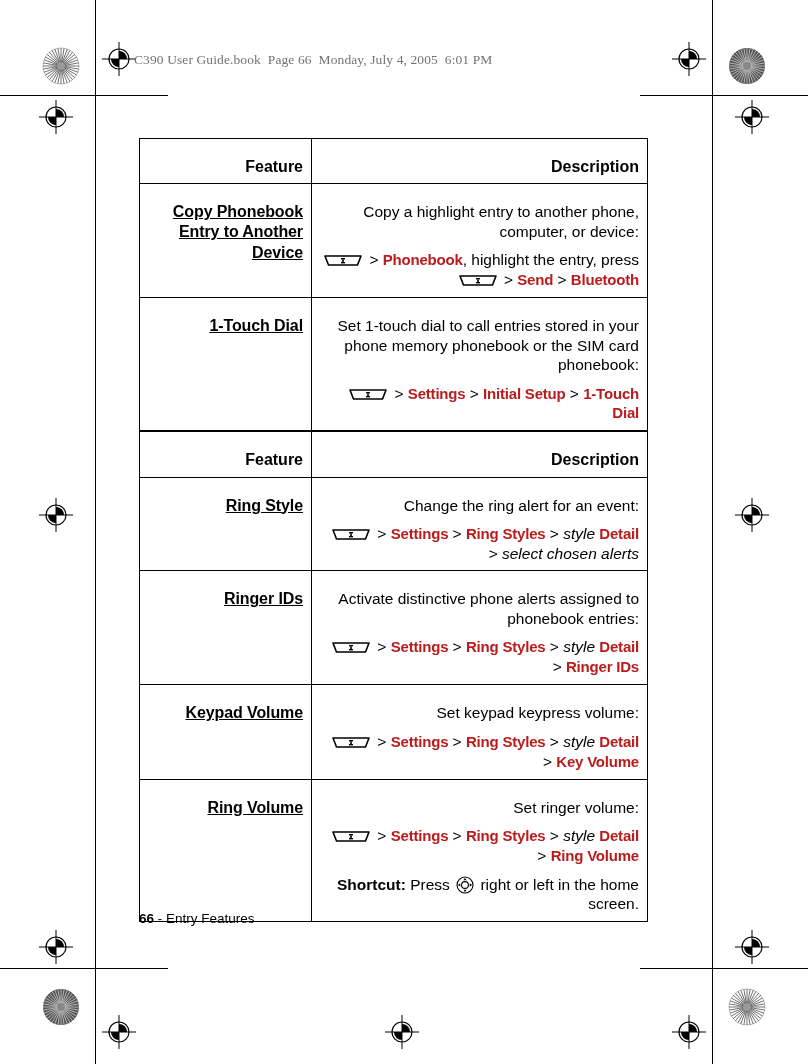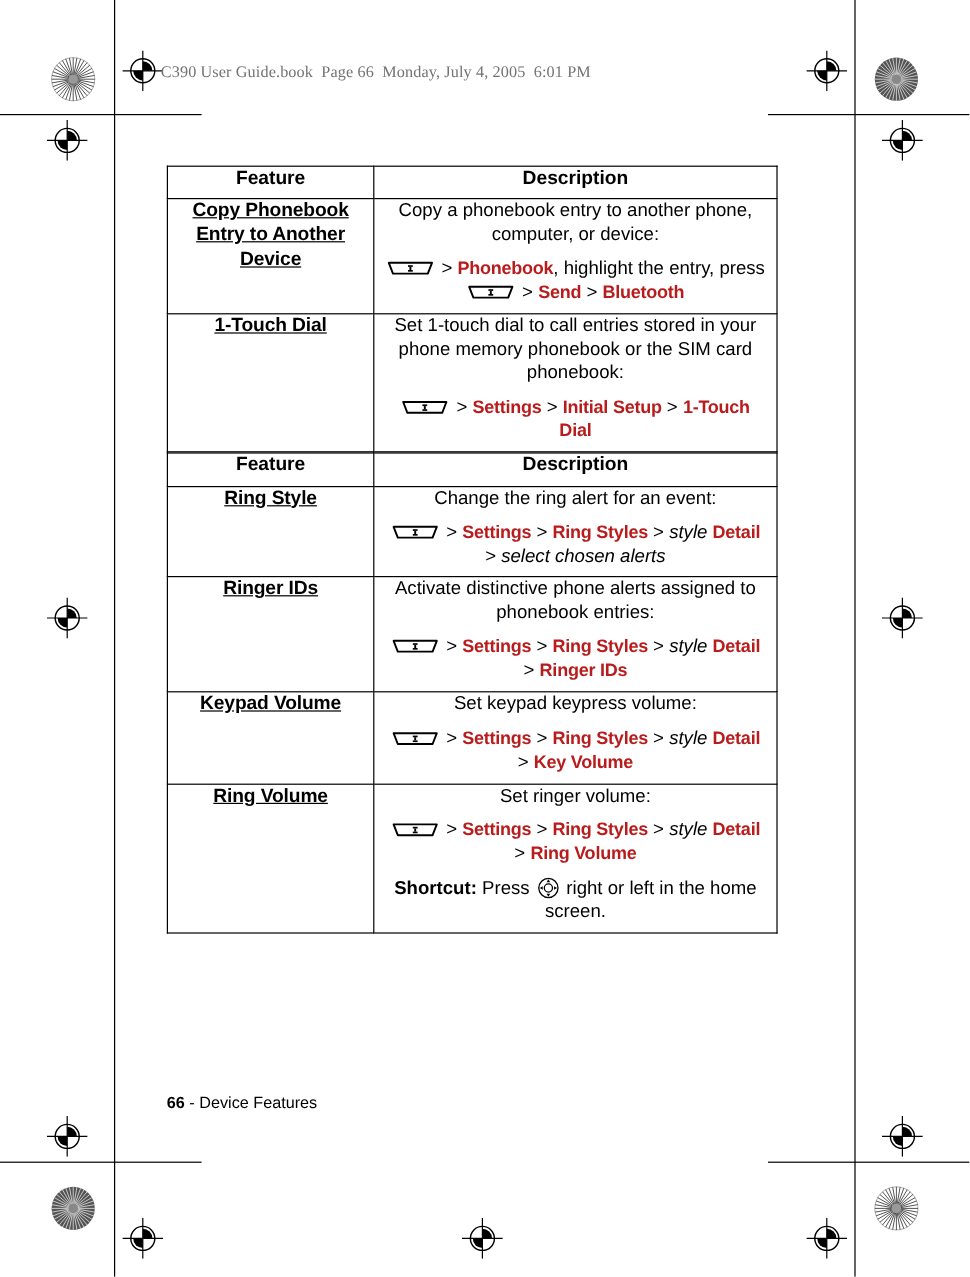--- a/index.html
+++ b/index.html
@@ -62,22 +62,22 @@
 
   
   table.feat {
     border-collapse: collapse;
     width: 508px;
     table-layout: fixed;
   }
   table.feat td, table.feat th {
     border: 1.5px solid #000;
     vertical-align: top;
-    padding: 0 8px 7px 8px;
-    text-align: center;
+    padding: 18px 8px 7px 8px;
+    text-align: right;
   }
   table.feat col.c1 { width: 172px; }
   table.feat col.c2 { width: 336px; }
 
   th.hdr {
     font-size: 16px;
     font-weight: bold;
     padding-top: 4px;
     padding-bottom: 4px;
     line-height: 1.2;
@@ -464,21 +464,21 @@
     <thead>
       <tr>
         <th class="hdr">Feature</th>
         <th class="hdr">Description</th>
       </tr>
     </thead>
     <tbody>
       <tr>
         <td class="feature">Copy Phonebook Entry to Another Device</td>
         <td class="desc">
-          <p>Copy a phonebook entry to another phone, computer, or device:</p>
+          <p>Copy a highlight entry to another phone, computer, or device:</p>
           <p>
             <span class="softkey">
               <svg width="40" height="13" viewBox="0 0 40 13">
                 <path d="M2 2 L38 2 L34.5 11 L5.5 11 Z" fill="none" stroke="#000" stroke-width="1.6" stroke-linejoin="round"></path>
                 <rect x="18" y="4" width="4" height="1.4" fill="#000"></rect>
                 <rect x="19.2" y="5.4" width="1.6" height="2.6" fill="#000"></rect>
                 <rect x="18" y="8" width="4" height="1.4" fill="#000"></rect>
               </svg>
             </span><span class="gt"> &gt; </span><span class="menu">Phonebook</span><span>, highlight the entry, press</span><br>
             <span class="softkey">
@@ -603,14 +603,14 @@
             </span><span> right or left in the home screen.</span>
           </p>
         </td>
       </tr>
     </tbody>
   </table>
 
 </div>
 
 <div class="footer">
-  <span class="pgnum">66</span><span> - </span><span>Device Features</span>
+  <span class="pgnum">66</span><span> - </span><span>Entry Features</span>
 </div>
 
 </body></html>

